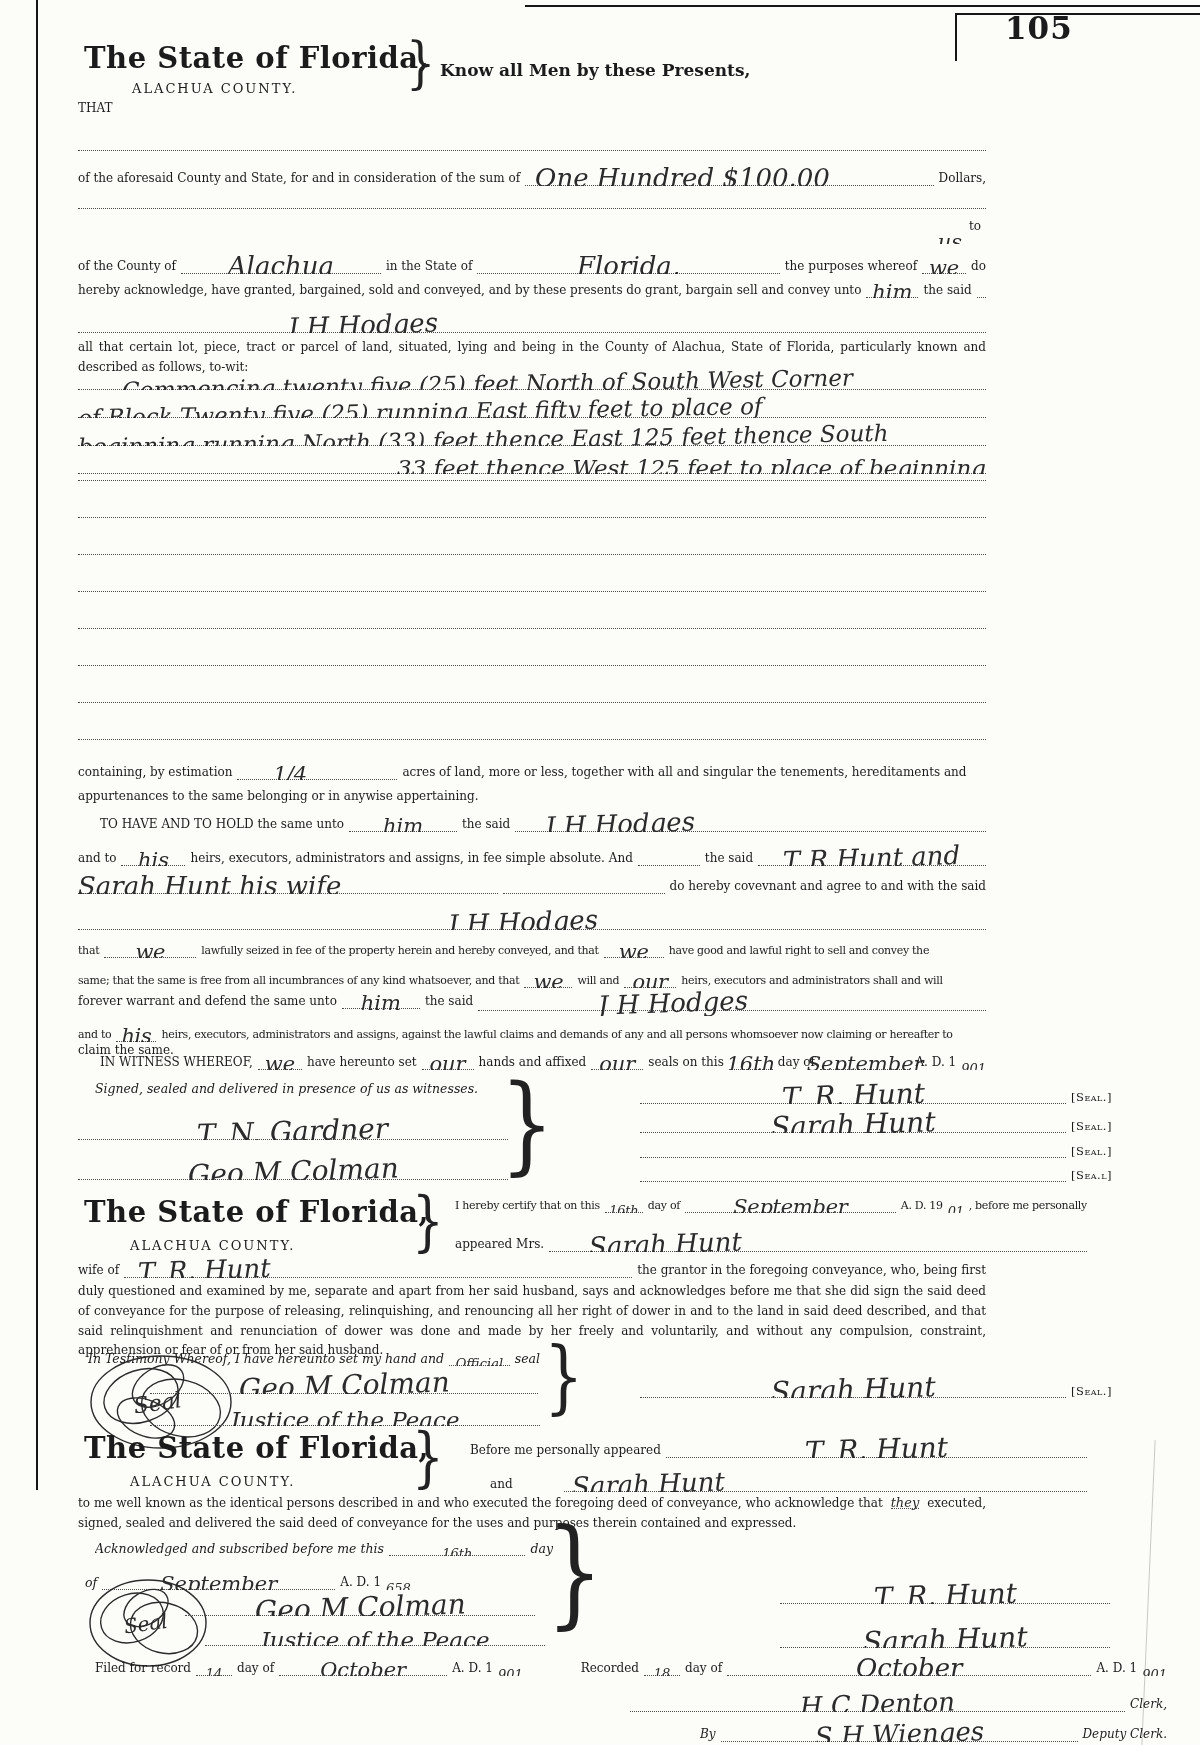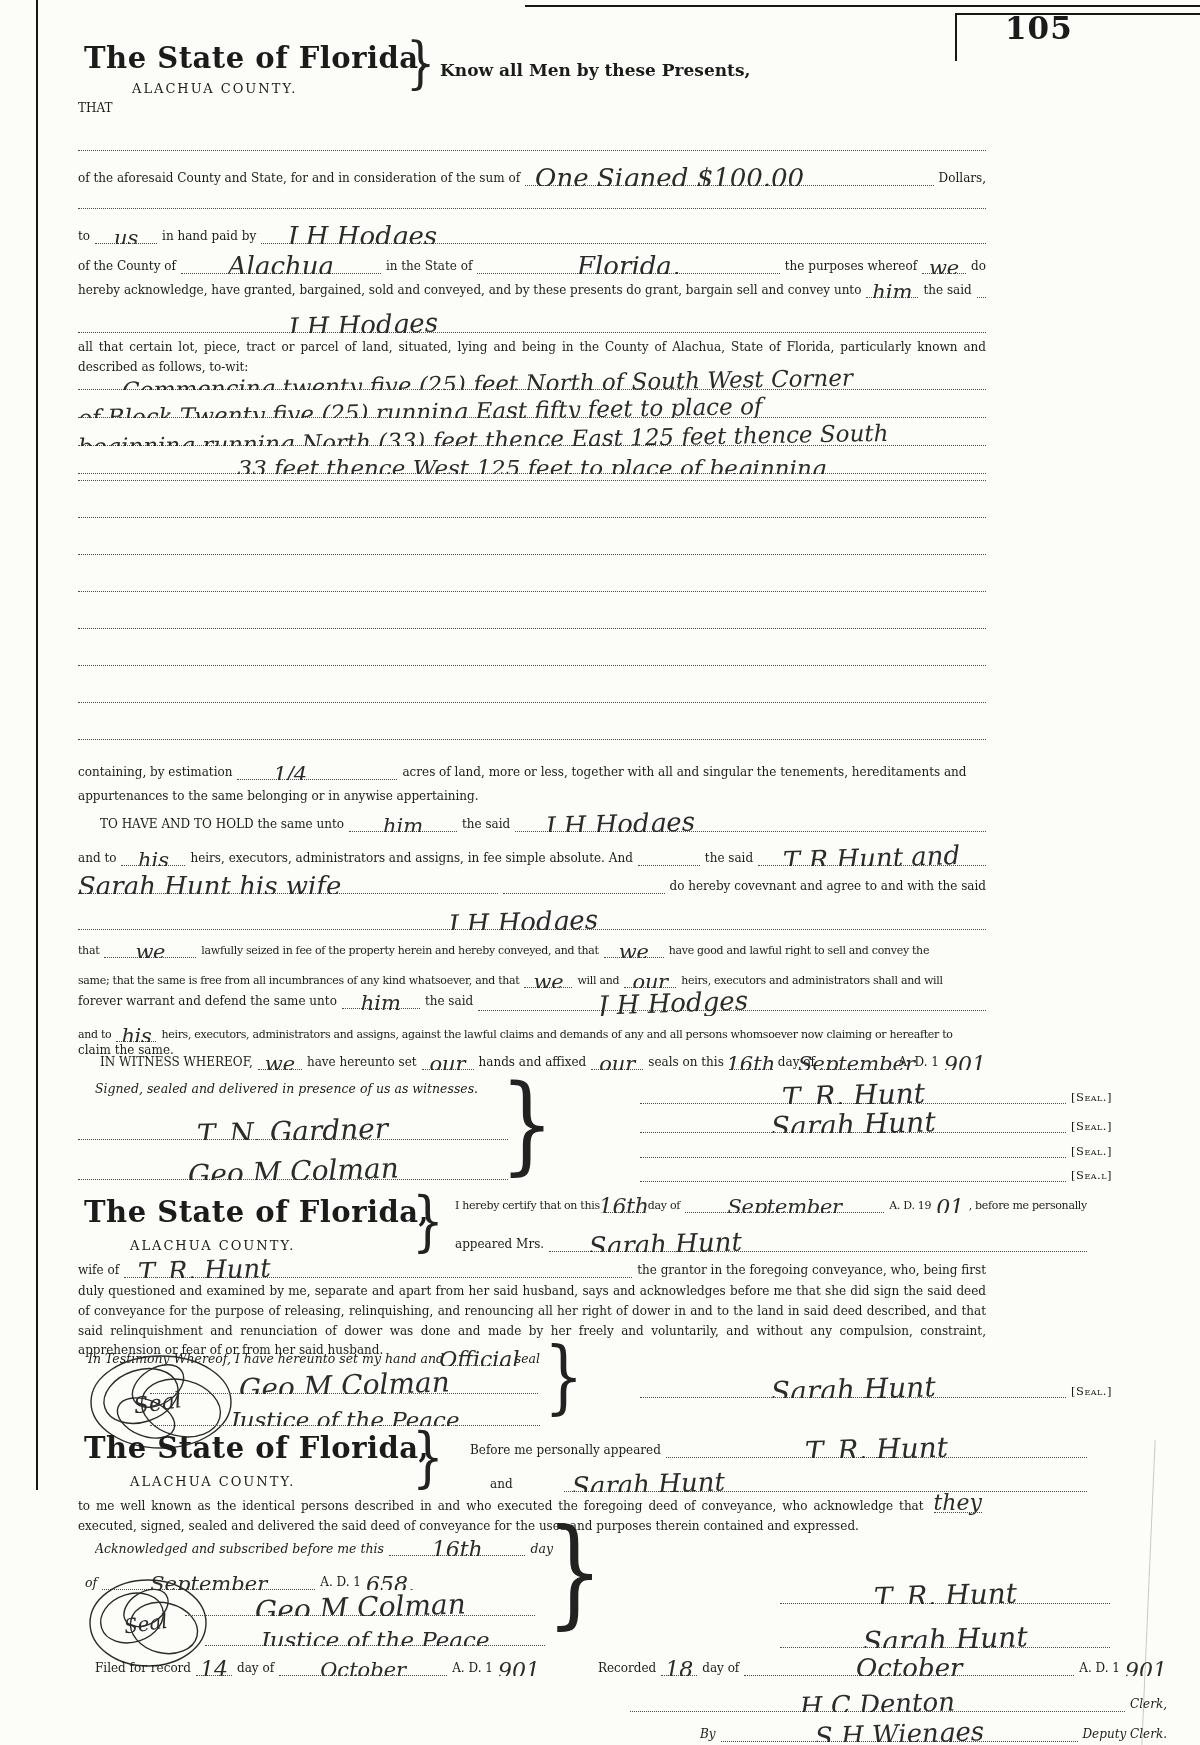--- a/index.html
+++ b/index.html
@@ -22,21 +22,21 @@
   .f.grow{flex:1;}
   .rule{position:absolute;left:78px;width:908px;border-bottom:1.6px dotted #4a4a4a;height:0;}
   
   .hw{
     font-family:"DejaVu Serif","Liberation Serif",serif;
     font-style:italic;font-size:21px;line-height:0.8;color:#2b2b2b;
     white-space:nowrap;margin-bottom:-4px;display:inline-block;
   }
   .hw.lg{font-size:26px;}
   .hw.xl{font-size:28px;}
-  .hw.sm{font-size:22px;}
+  .hw.sm{font-size:13px;}
   .sig{transform:rotate(-2deg);}
   
   .gothic{font-weight:bold;font-size:29px;letter-spacing:0.5px;white-space:nowrap;line-height:1;}
   .countyline{font-size:13px;letter-spacing:2px;white-space:nowrap;}
   .presents{font-weight:bold;font-size:17px;white-space:nowrap;}
   .brace{position:absolute;font-weight:400;line-height:1;color:#222;}
   .para{position:absolute;font-size:12px;text-align:justify;line-height:1.65;}
   .seal-lbl{font-size:11.5px;white-space:nowrap;font-variant:small-caps;letter-spacing:0.5px;}
   .pagenum{position:absolute;font-weight:bold;font-size:31px;letter-spacing:1px;}
   .descrow .hw{font-size:23px;}
@@ -61,28 +61,28 @@
 
 <div class="row" style="left:78px;top:92px;width:908px;height:24px;">
   <span class="lbl">THAT</span>
 </div>
 
 <div class="rule" style="top:150px;"></div>
 
 <div class="row" style="left:78px;top:162px;width:908px;height:24px;">
   <span class="lbl">of the aforesaid County and State, for and in consideration of the sum of</span>
   <span class="f grow" style="justify-content:flex-start;">
-      <span class="hw lg" style="margin-left:10px;">One Signed   $100.00</span>
+      <span class="hw lg" style="margin-left:10px;">One Hundred   $100.00</span>
     </span>
   <span class="lbl">Dollars,</span>
 </div>
 
 <div class="rule" style="top:208px;"></div>
 
-<div class="row" style="left:78px;top:220px;width:908px;height:24px;">
+<div class="row" style="left:78px;top:220px;width:908px;height:24px;flex-direction:column;">
   <span class="lbl">to</span>
   <span class="f" style="width:62px;">
       <span class="hw">us</span>
     </span>
   <span class="lbl">in hand paid by</span>
   <span class="f grow" style="justify-content:flex-start;">
       <span class="hw lg" style="margin-left:26px;">J H Hodges</span>
     </span>
 </div>
 
@@ -128,21 +128,21 @@
   <span class="f grow" style="justify-content:flex-start;">
       <span class="hw" style="transform:rotate(-1deg);">of Block Twenty five (25) running East fifty feet to place of</span>
     </span>
 </div>
 <div class="row descrow" style="left:78px;top:418px;width:908px;height:28px;">
   <span class="f grow" style="justify-content:flex-start;">
       <span class="hw" style="transform:rotate(-1deg);">beginning running North (33) feet thence East 125 feet thence South</span>
     </span>
 </div>
 <div class="row descrow" style="left:78px;top:446px;width:908px;height:28px;">
-  <span class="f grow" style="justify-content:center;margin-top:19px;">
+  <span class="f grow" style="justify-content:flex-end;margin-top:19px;">
       <span class="hw">33 feet thence West 125 feet to place of beginning</span>
     </span>
 </div>
 
 <div class="rule" style="top:480px;"></div>
 <div class="rule" style="top:517px;"></div>
 <div class="rule" style="top:554px;"></div>
 <div class="rule" style="top:591px;"></div>
 <div class="rule" style="top:628px;"></div>
 <div class="rule" style="top:665px;"></div>

